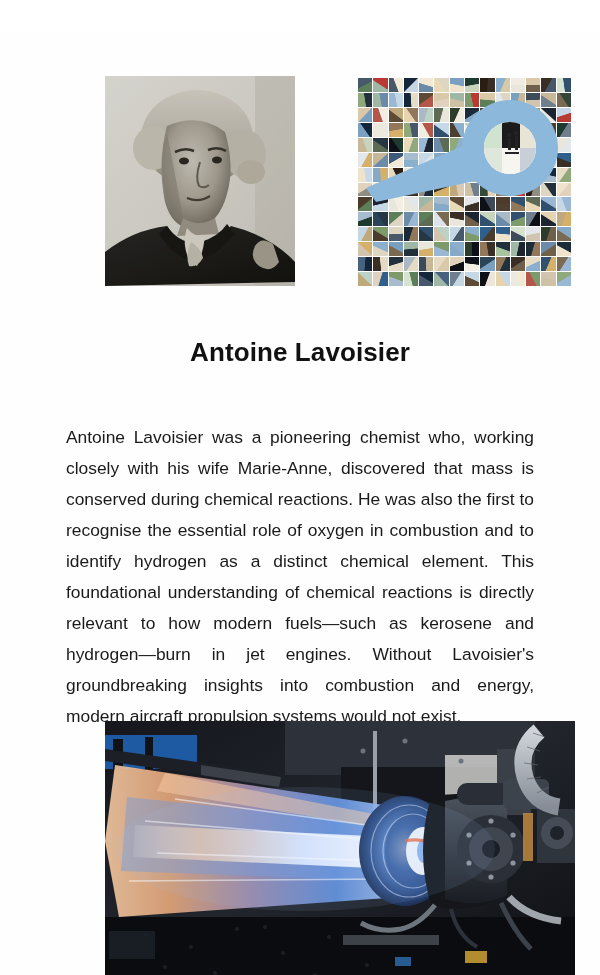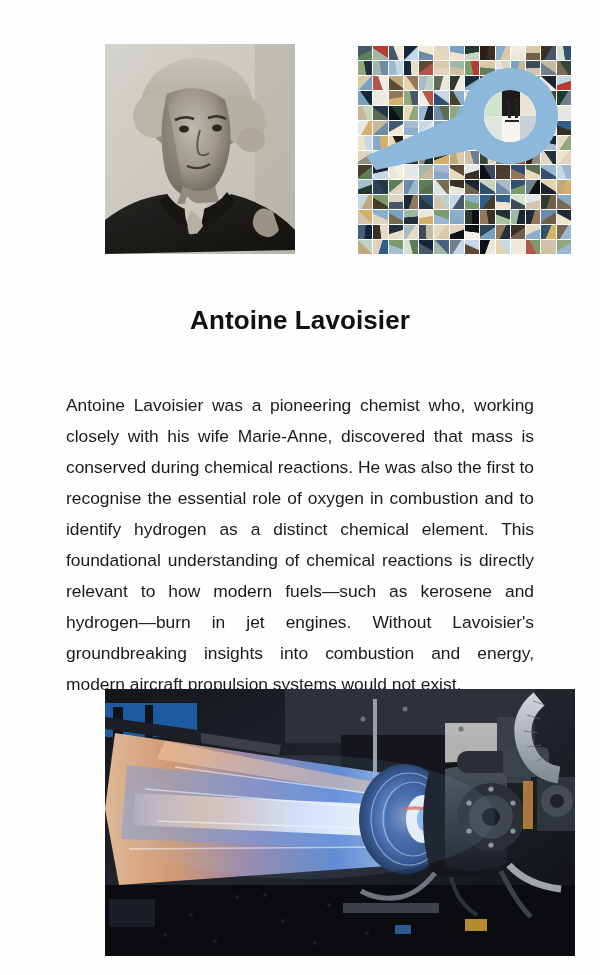--- a/index.html
+++ b/index.html
@@ -11,20 +11,21 @@
     width: 600px;
     height: 975px;
     position: relative;
     font-family: "Liberation Sans", sans-serif;
     overflow: hidden;
   }
   .page {
     position: absolute;
     inset: 0;
     background: #fefefe;
+    margin-top: 32px;
   }
 
   
   .portrait-figure {
     position: absolute;
     left: 65px;
     top: 28px;
     width: 190px;
     height: 210px;
     overflow: hidden;

